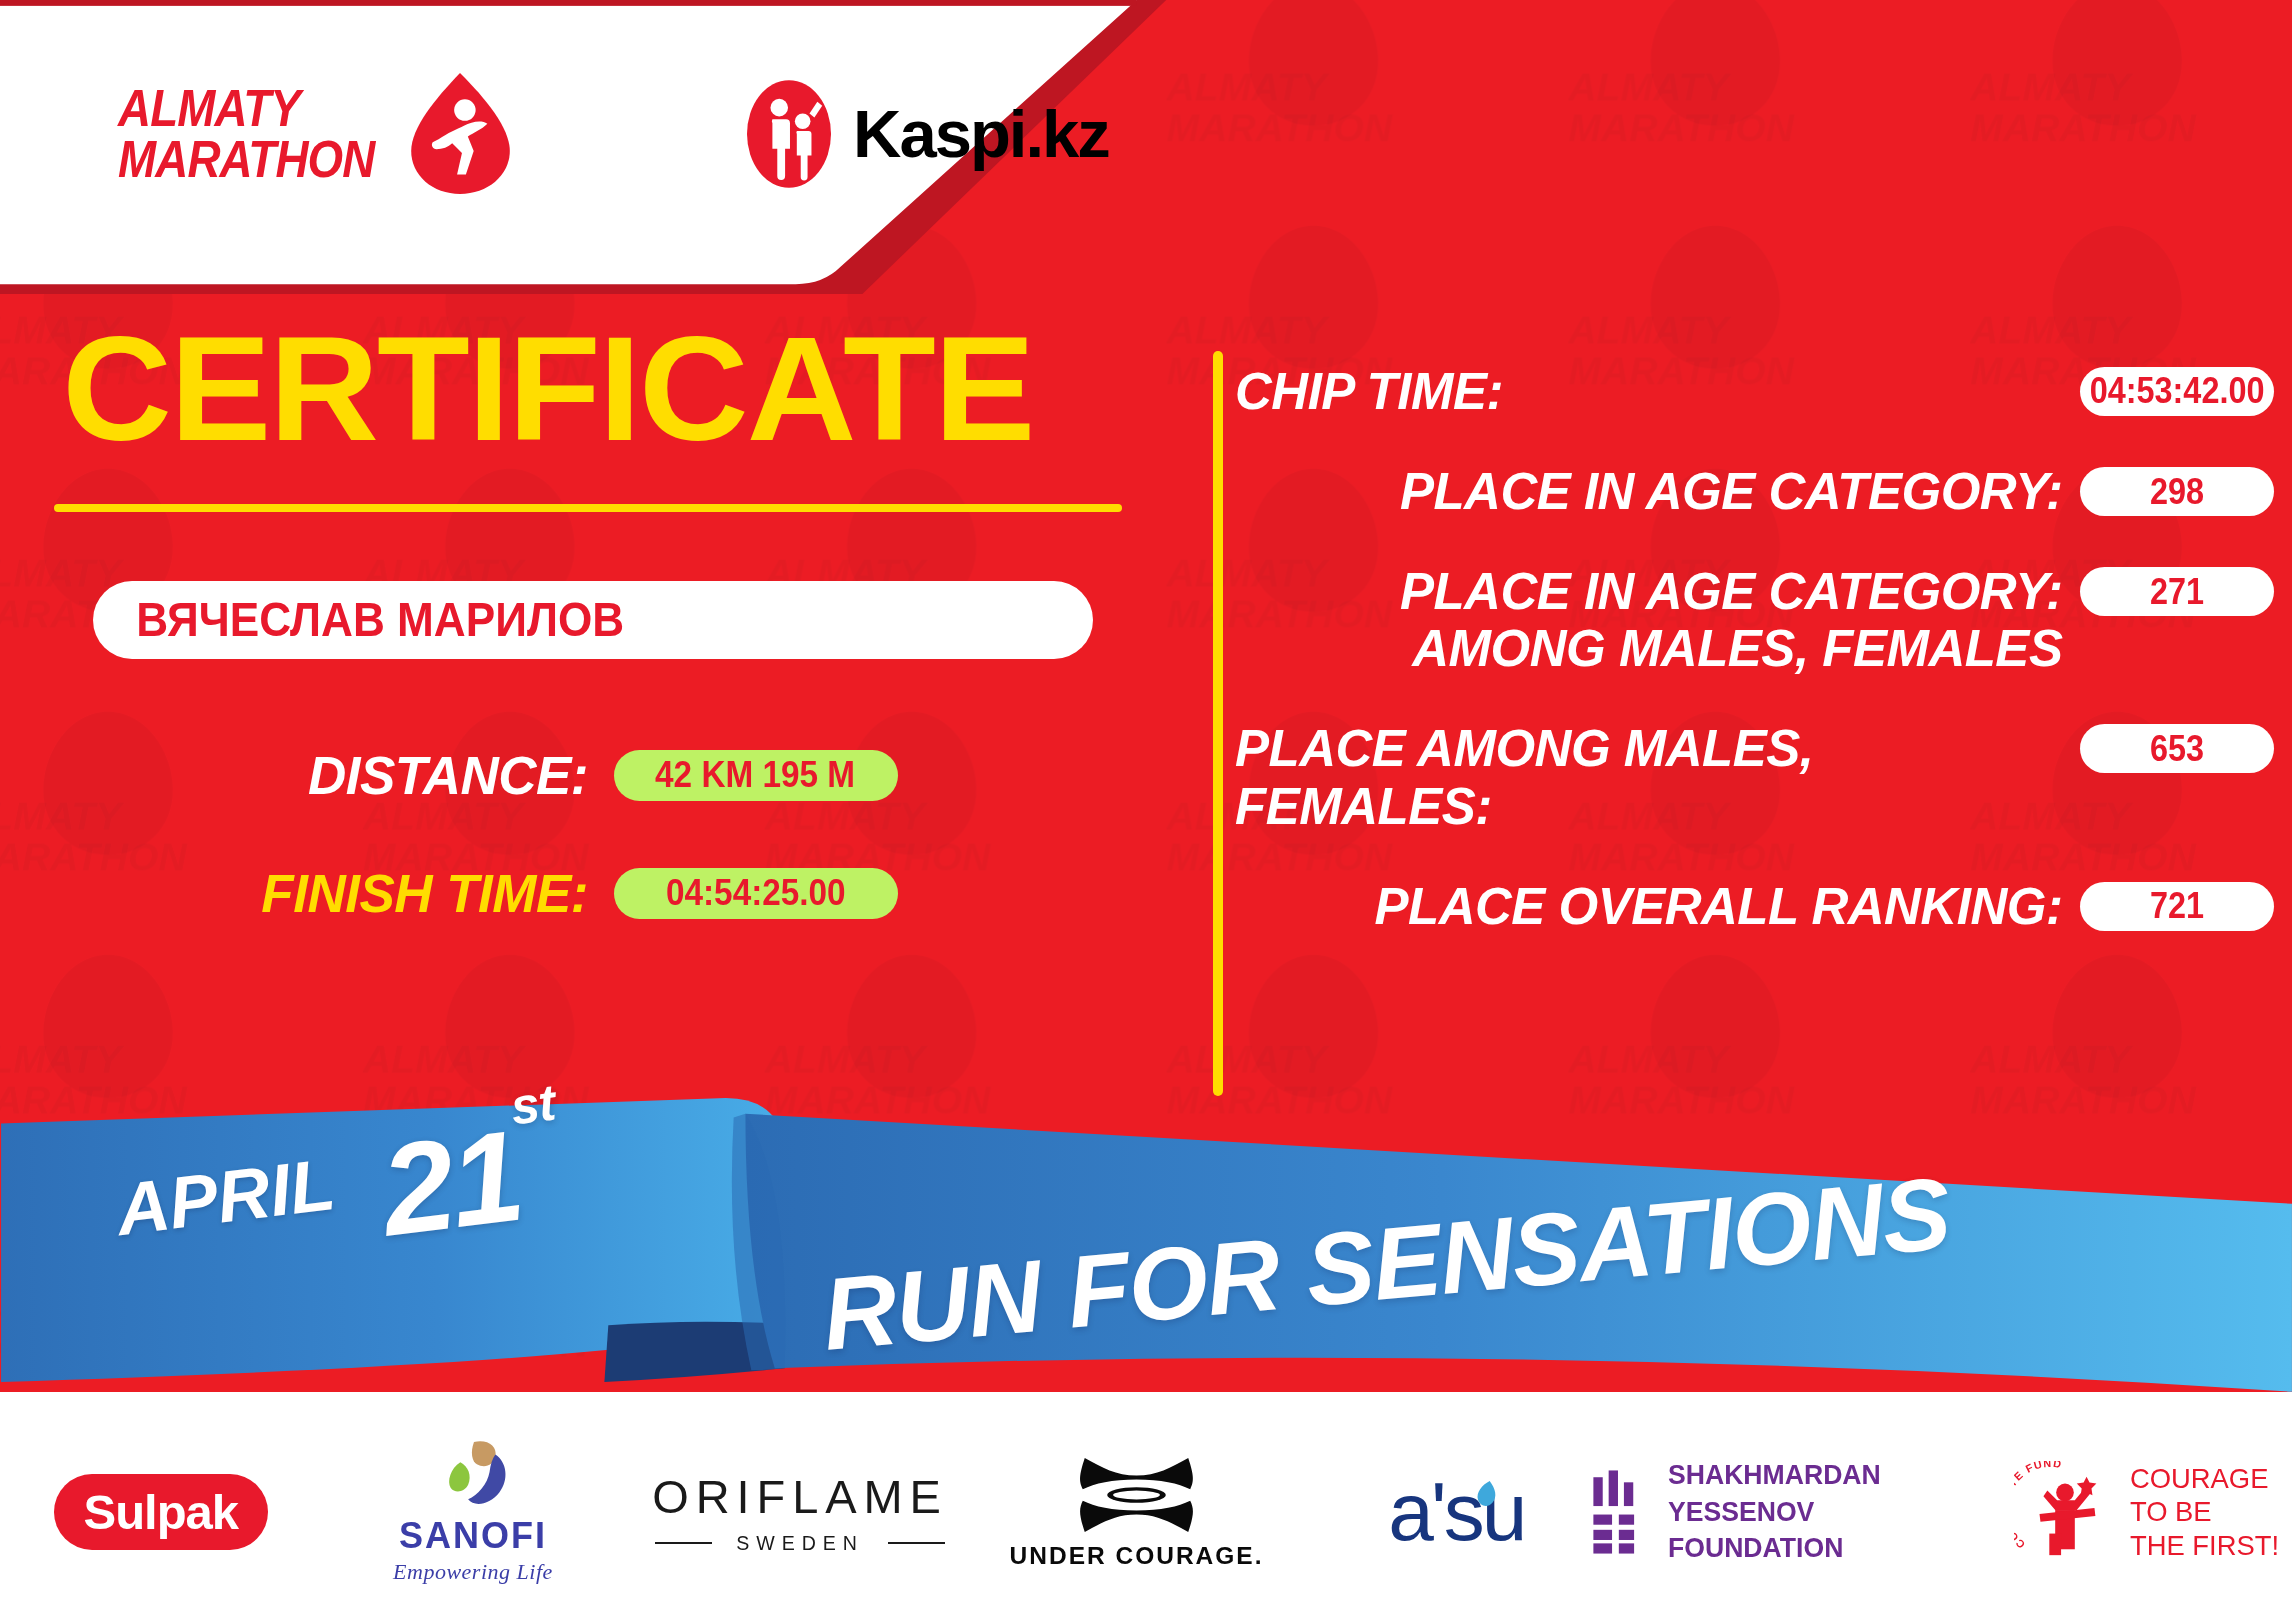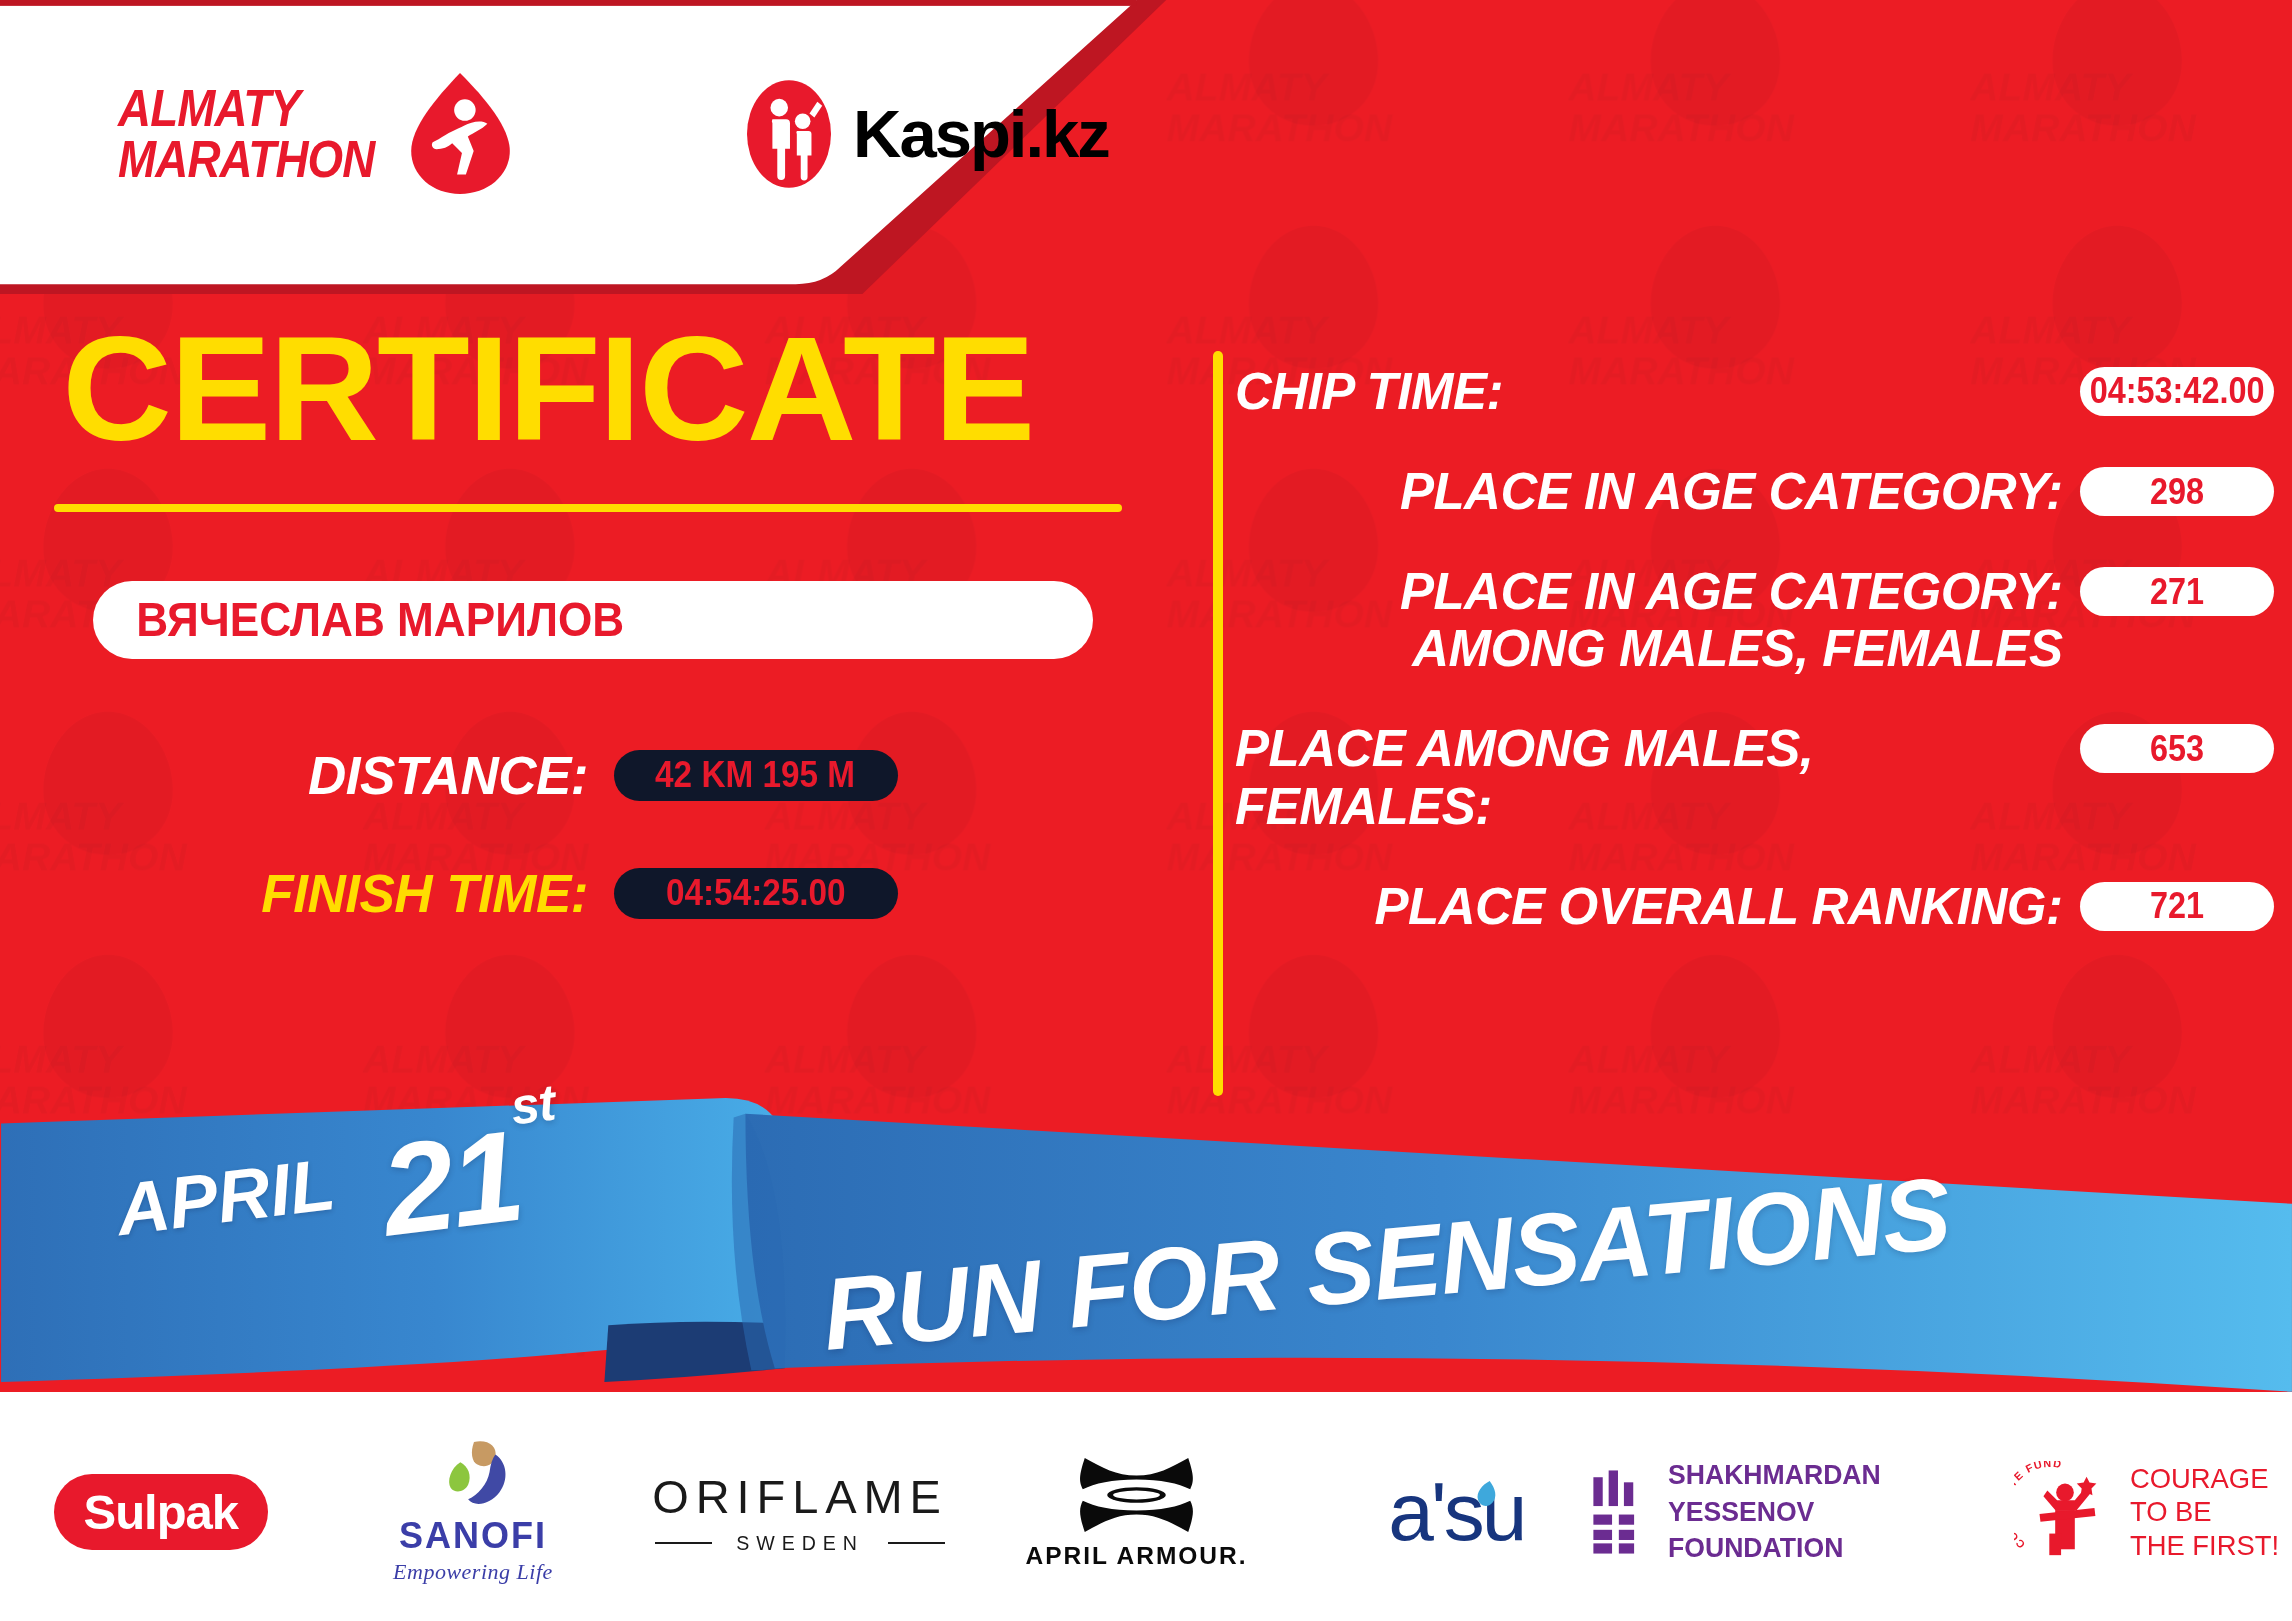--- a/index.html
+++ b/index.html
@@ -79,21 +79,21 @@
 
   .lrow{display:flex;align-items:center;margin-left:0;}
   .lrow-label{
     font-weight:bold;font-style:italic;font-size:53px;
     text-align:right;width:588px;padding-right:25.5px;
     font-family:"Liberation Sans",sans-serif;letter-spacing:-0.5px;
   }
   .lrow-label.white{color:#fff;}
   .lrow-label.yellow{color:#FFDD00;}
   .lrow-pill{
-    height:51px;min-width:284px;background:#0f172a;border-radius:25.5px;
+    height:51px;min-width:284px;background:#bef264;border-radius:25.5px;
     display:flex;align-items:center;justify-content:center;
   }
   .lrow-val{
     color:#E8192C;font-weight:bold;font-size:37px;letter-spacing:0;
     transform:scaleX(0.9);
     font-family:"Liberation Sans",sans-serif;
   }
   .row-distance{margin-top:86px;}
   .row-finish{margin-top:57px;}
 
@@ -426,21 +426,21 @@
     </div>
 
     <div class="sp sp-ua">
       <div class="ua-wrap">
         <svg width="127" height="82" viewBox="0 0 130 84">
           <path d="M12 4 C30 14 44 22 65 22 C86 22 100 14 118 4 C124 22 124 28 120 36 C108 30 90 26 65 26 C40 26 22 30 10 36 C6 28 6 22 12 4 Z" fill="#0A0A0A"></path>
           <path d="M10 48 C22 54 40 58 65 58 C90 58 108 54 120 48 C124 56 124 62 118 80 C100 70 86 62 65 62 C44 62 30 70 12 80 C6 62 6 56 10 48 Z" fill="#0A0A0A"></path>
           <ellipse cx="65" cy="42" rx="30" ry="8" fill="#0A0A0A"></ellipse>
           <ellipse cx="65" cy="42" rx="24" ry="4.5" fill="#fff"></ellipse>
         </svg>
-        <div class="ua-name">APRIL ARMOUR.</div>
+        <div class="ua-name">UNDER COURAGE.</div>
       </div>
     </div>
 
     <div class="sp sp-asu">
       <div class="asu-wrap">
         <span class="asu-text">a'su</span>
         <svg width="25.5" height="43" viewBox="0 0 26 44" style="margin-left:-51px;margin-top:3.9px;">
           <path d="M16 2 C22 10 24 18 19 24 C14 30 6 28 4 21 C2 14 8 6 16 2 Z" fill="#3EA8DC"></path>
         </svg>
       </div>

